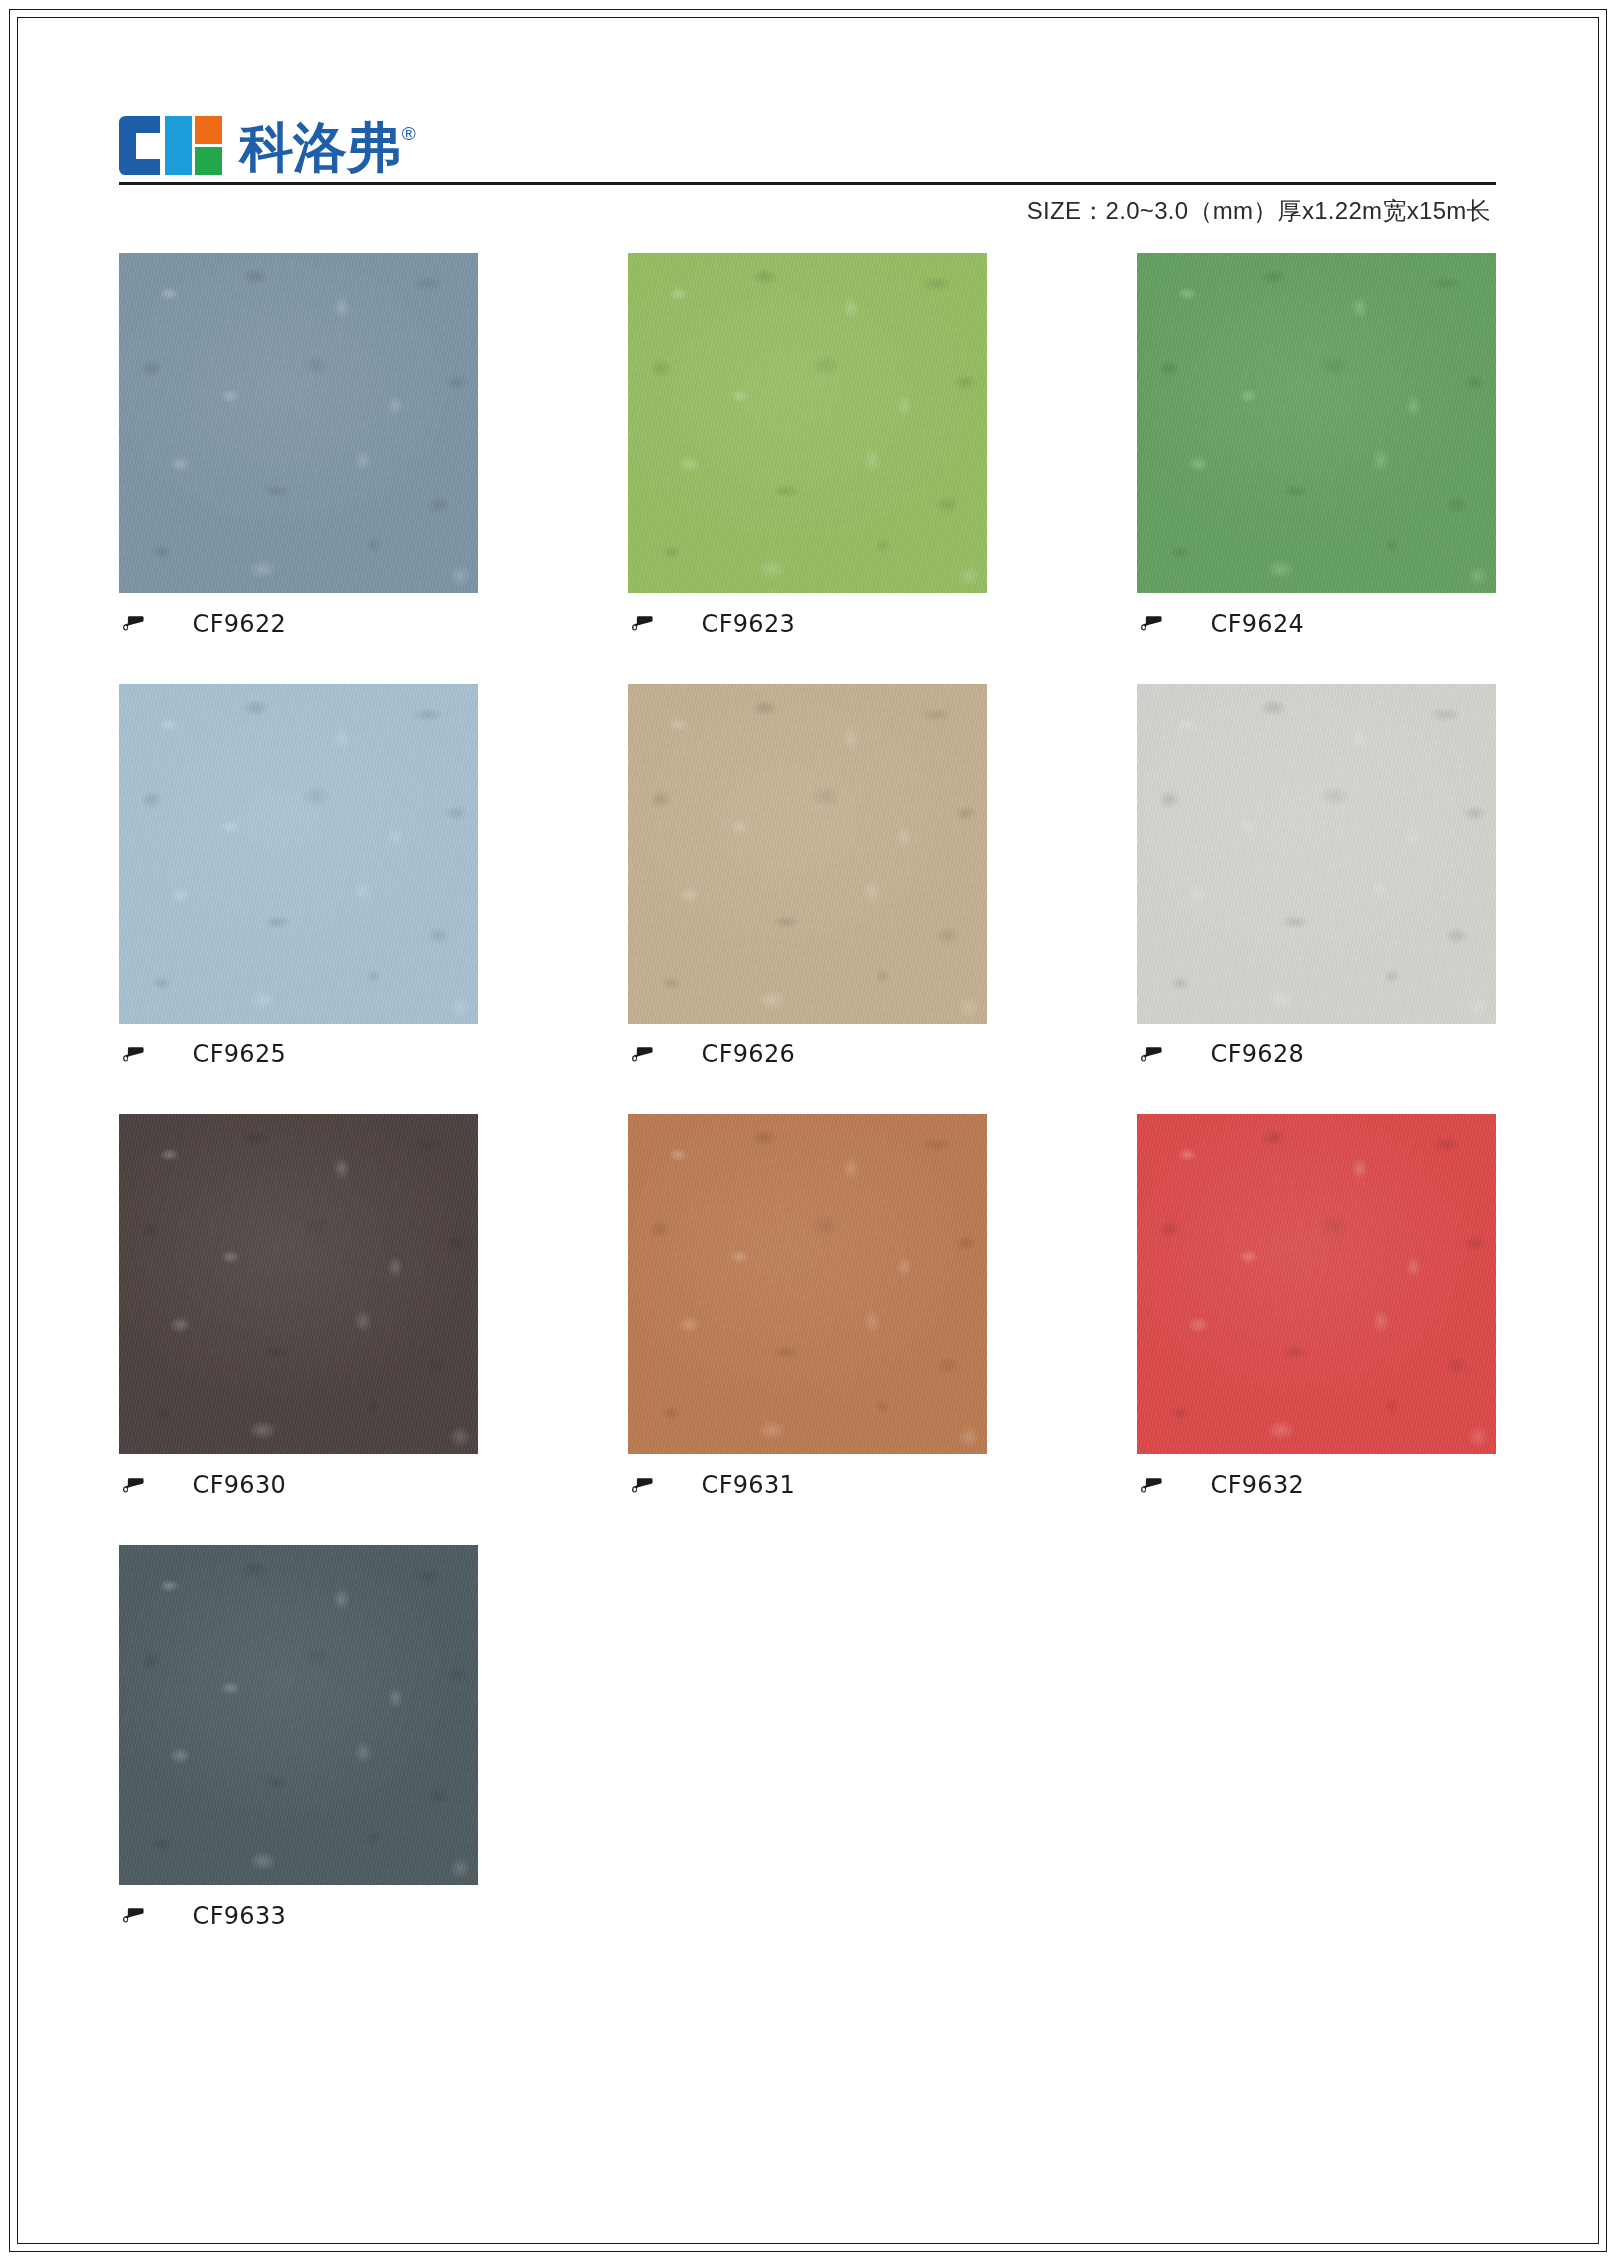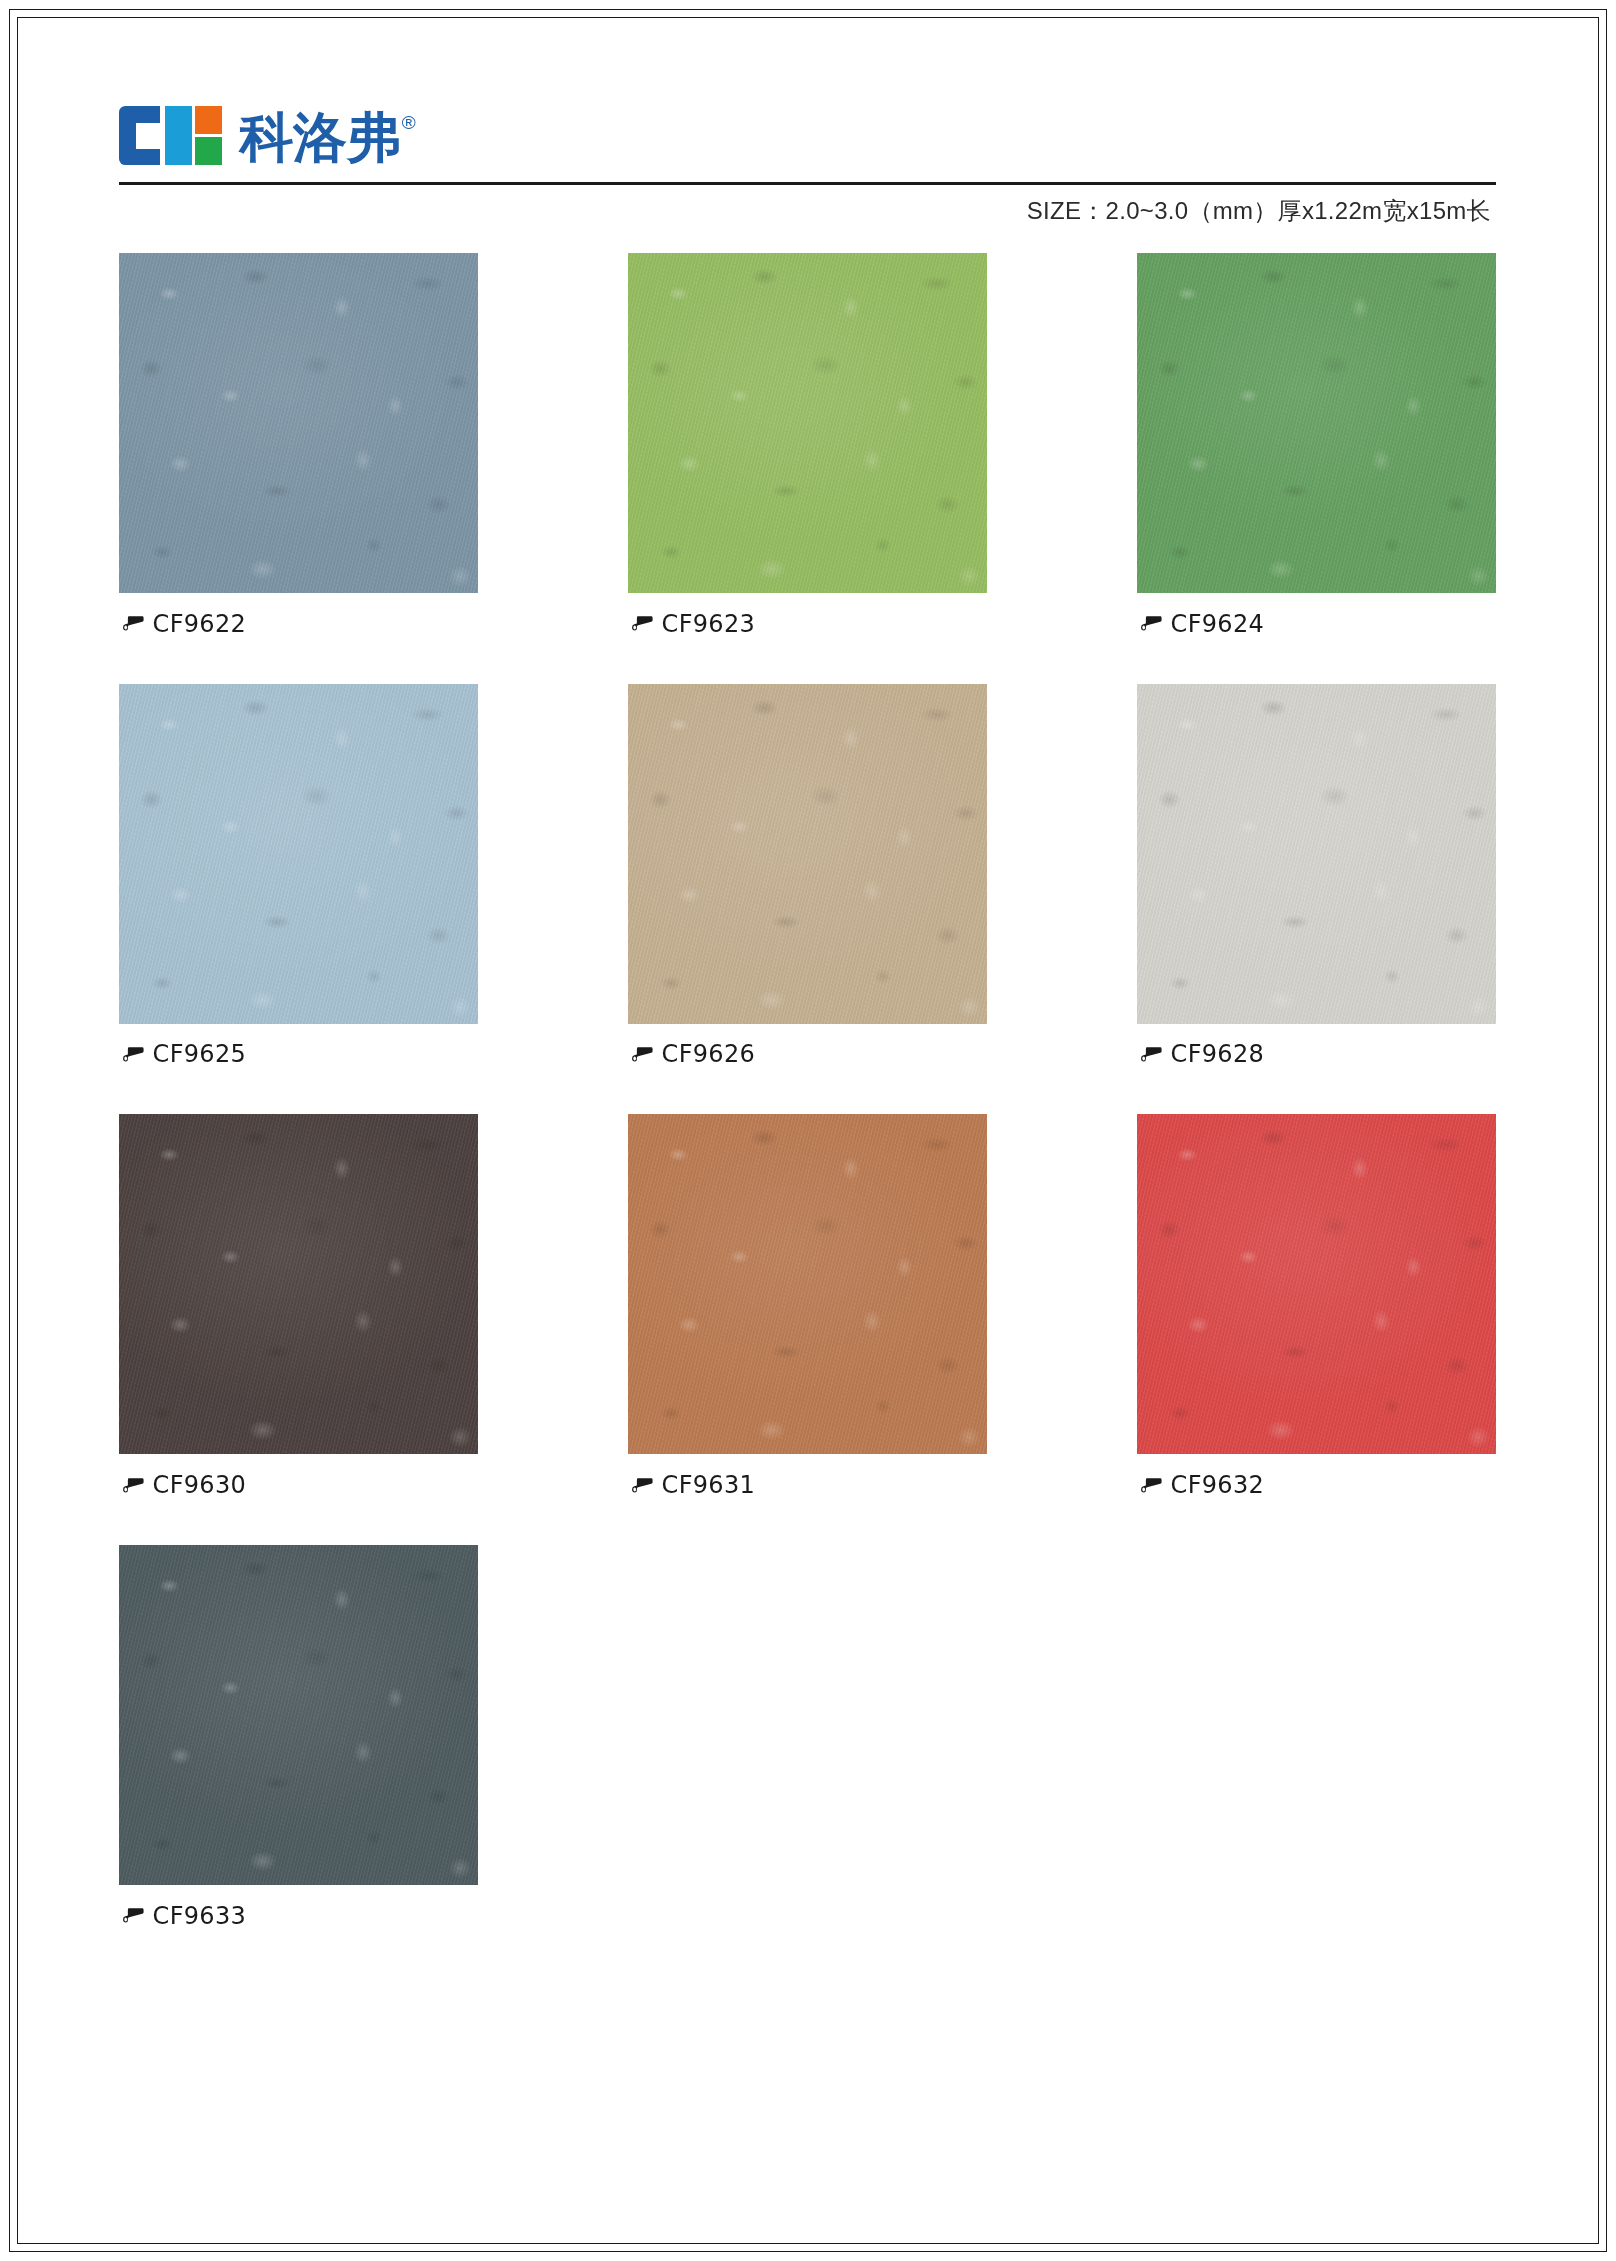--- a/index.html
+++ b/index.html
@@ -33,21 +33,21 @@
   .content {
     position: absolute;
     left: 119px;
     top: 96px;
     width: 1377px;
   }
 
   
   .header {
     display: flex;
-    align-items: center;
+    align-items: flex-end;
     height: 83px;
     padding-bottom: 3.8px;
   }
 
   .logo-block {
     display: flex;
     align-items: flex-end;
     flex: 0 0 auto;
   }
 
@@ -209,20 +209,21 @@
     width: 22px;
     height: 16.7px;
     flex: 0 0 auto;
     margin-right: 9px;
   }
   .label-text {
     font-family: "DejaVu Sans", sans-serif;
     font-size: 24px;
     color: #1a1a1a;
     letter-spacing: 0.3px;
+    margin-left: 40px;
   }
 </style>
 </head>
 <body>
 
 <div class="page">
 
   <div class="frame-outer"></div>
   <div class="frame-inner"></div>
 

